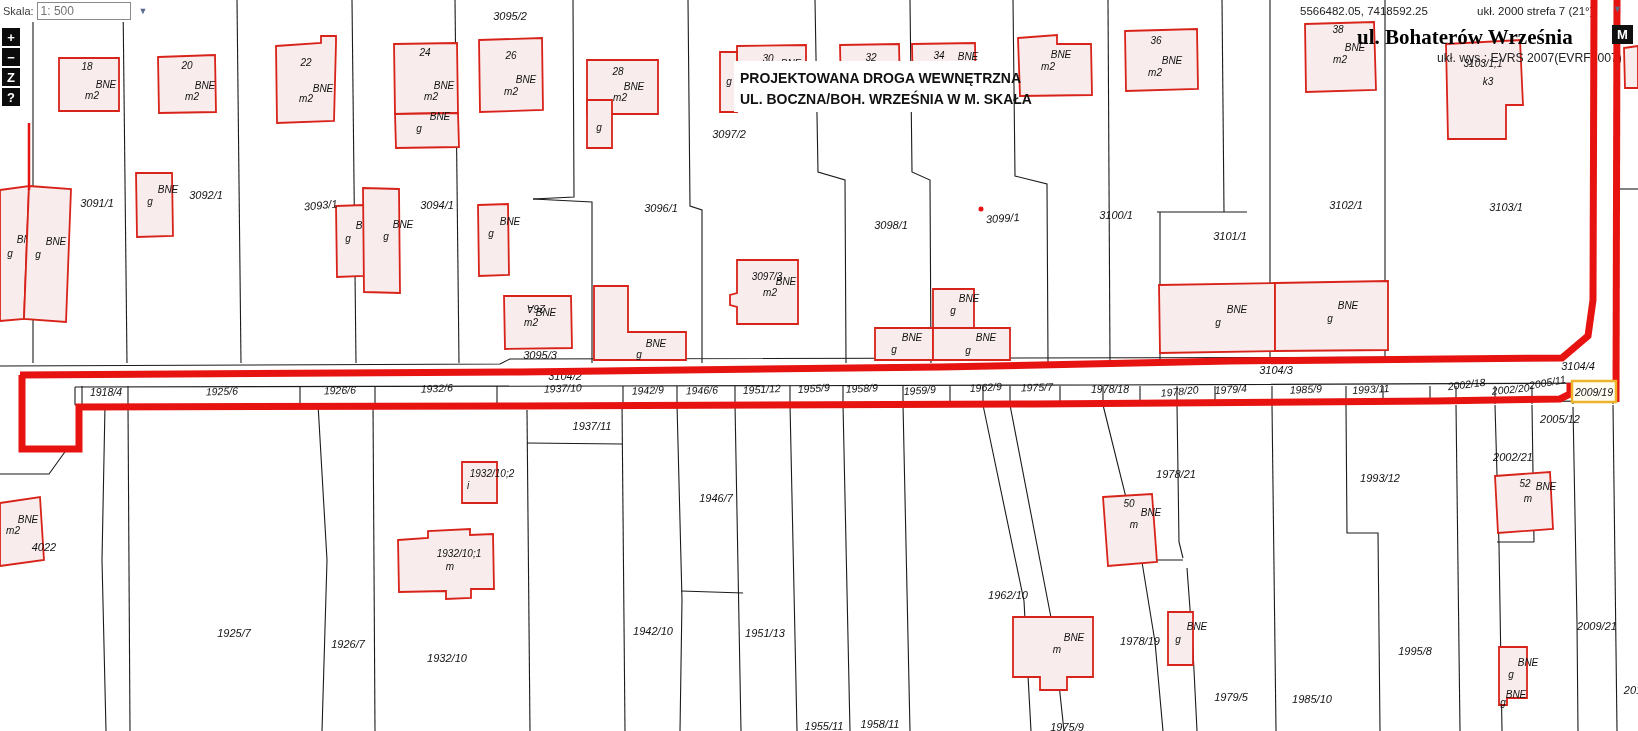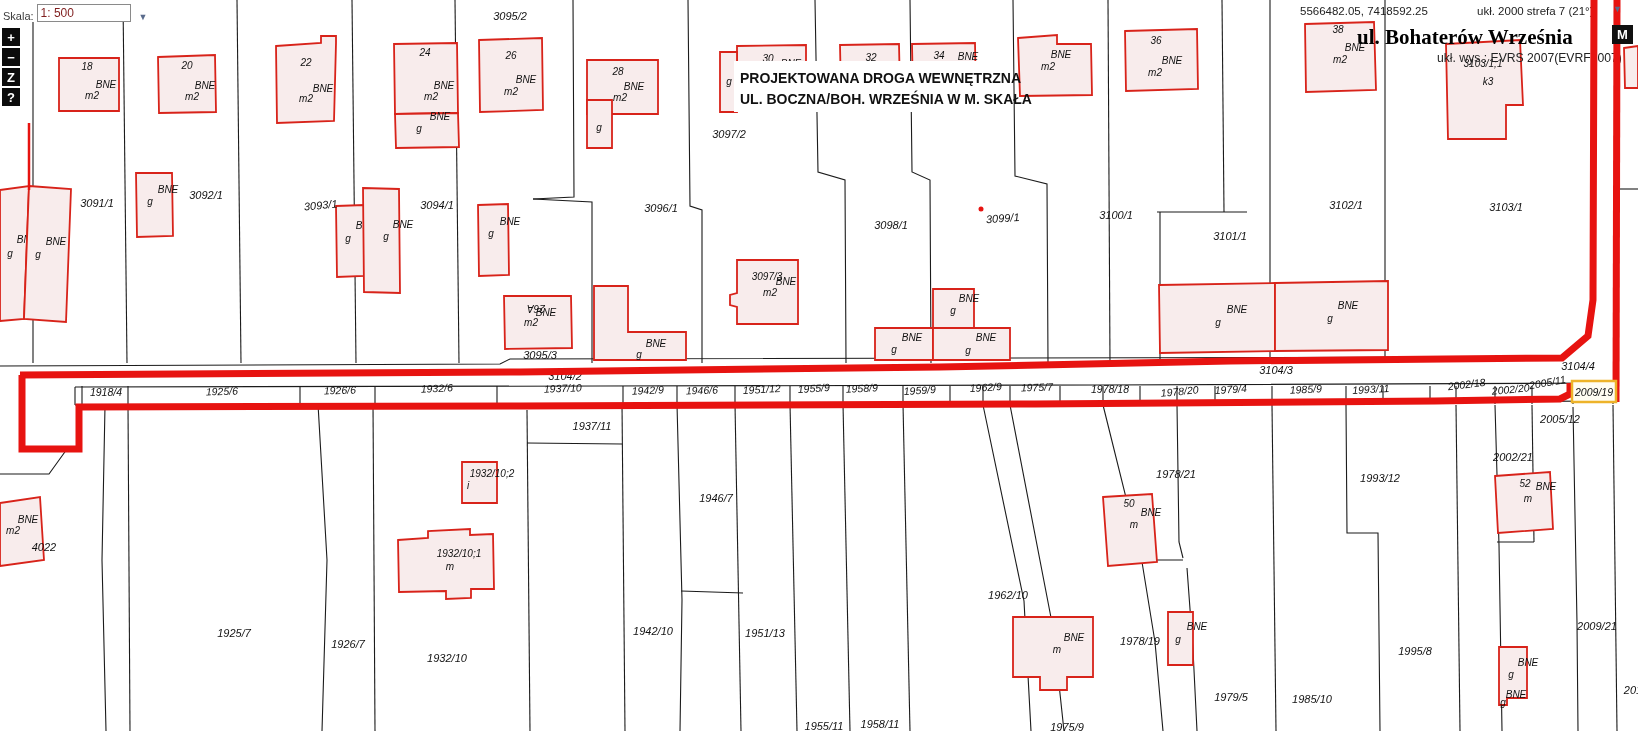--- a/index.html
+++ b/index.html
@@ -1,23 +1,23 @@
 <!DOCTYPE html>
 <html><head>
 <meta charset="utf-8">
 <style>
   html,body{margin:0;padding:0;background:#fff;}
   .stage{position:relative;width:1638px;height:731px;background:#fff;overflow:hidden;
          font-family:"Liberation Sans",sans-serif;}
   #map-svg{position:absolute;left:0;top:0;}
   .scale-panel{position:absolute;left:0;top:0;width:160px;height:22px;background:#fff;
-               display:flex;align-items:flex-end;z-index:5;}
+               display:flex;align-items:center;z-index:5;}
   .scale-label{font-size:11px;color:#3c3c3c;margin-left:3px;white-space:nowrap;}
   .scale-box{margin-left:3px;width:86px;height:16px;border:1px solid #8a8a8a;background:#fff;
-             font-size:12px;color:#7f1d1d;padding:0 3px;line-height:16px;cursor:pointer;}
+             font-size:12px;color:#737373;padding:0 3px;line-height:16px;cursor:pointer;}
   .scale-arrow{margin-left:8px;font-size:9px;color:#5a6b8c;cursor:pointer;}
   .zoom-col{position:absolute;left:2px;top:28px;display:flex;flex-direction:column;gap:2px;z-index:5;}
   .sq-btn{width:18px;height:18px;background:#0c0c0c;color:#fff;font-size:13px;font-weight:bold;
           display:flex;align-items:center;justify-content:center;cursor:pointer;user-select:none;}
   .m-btn{position:absolute;left:1612px;top:25px;width:21px;height:19px;background:#101010;color:#fff;
          font-size:13px;font-weight:bold;display:flex;align-items:center;justify-content:center;
          cursor:pointer;z-index:5;}
   .crs-arrow{position:absolute;left:1613px;top:4px;font-size:9px;color:#5a6b8c;cursor:pointer;z-index:5;}
 </style>
 </head>

